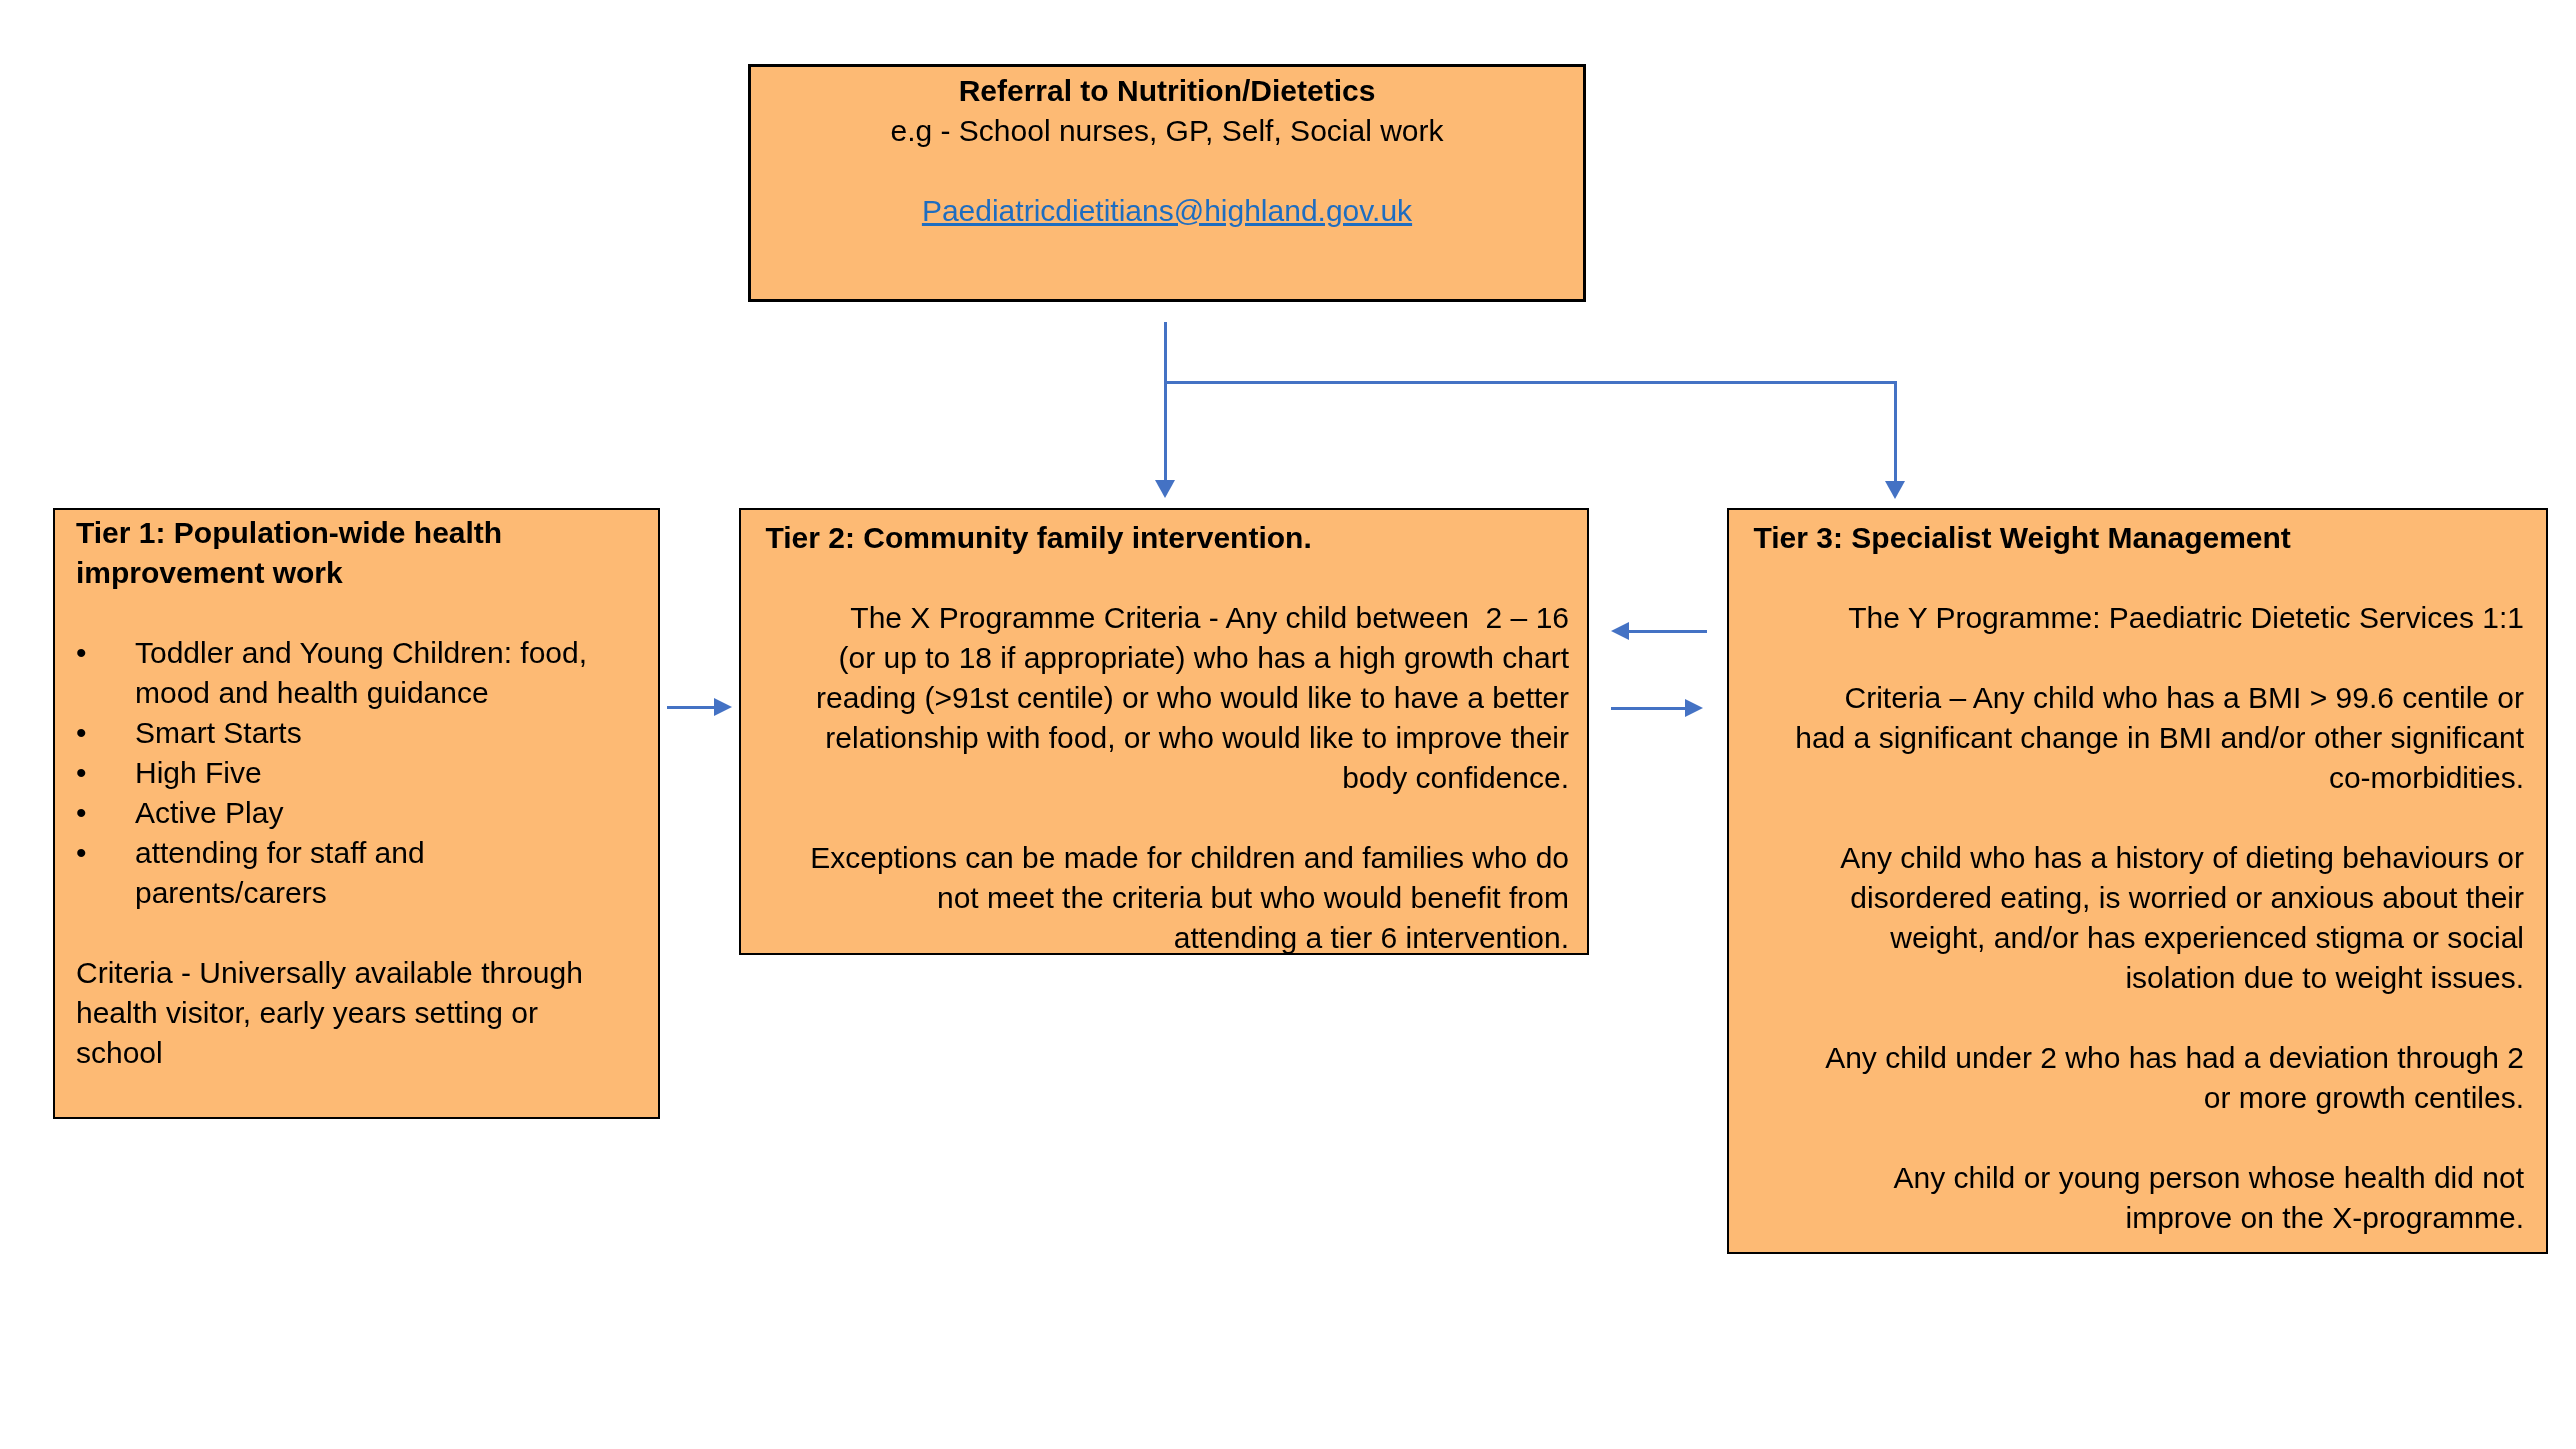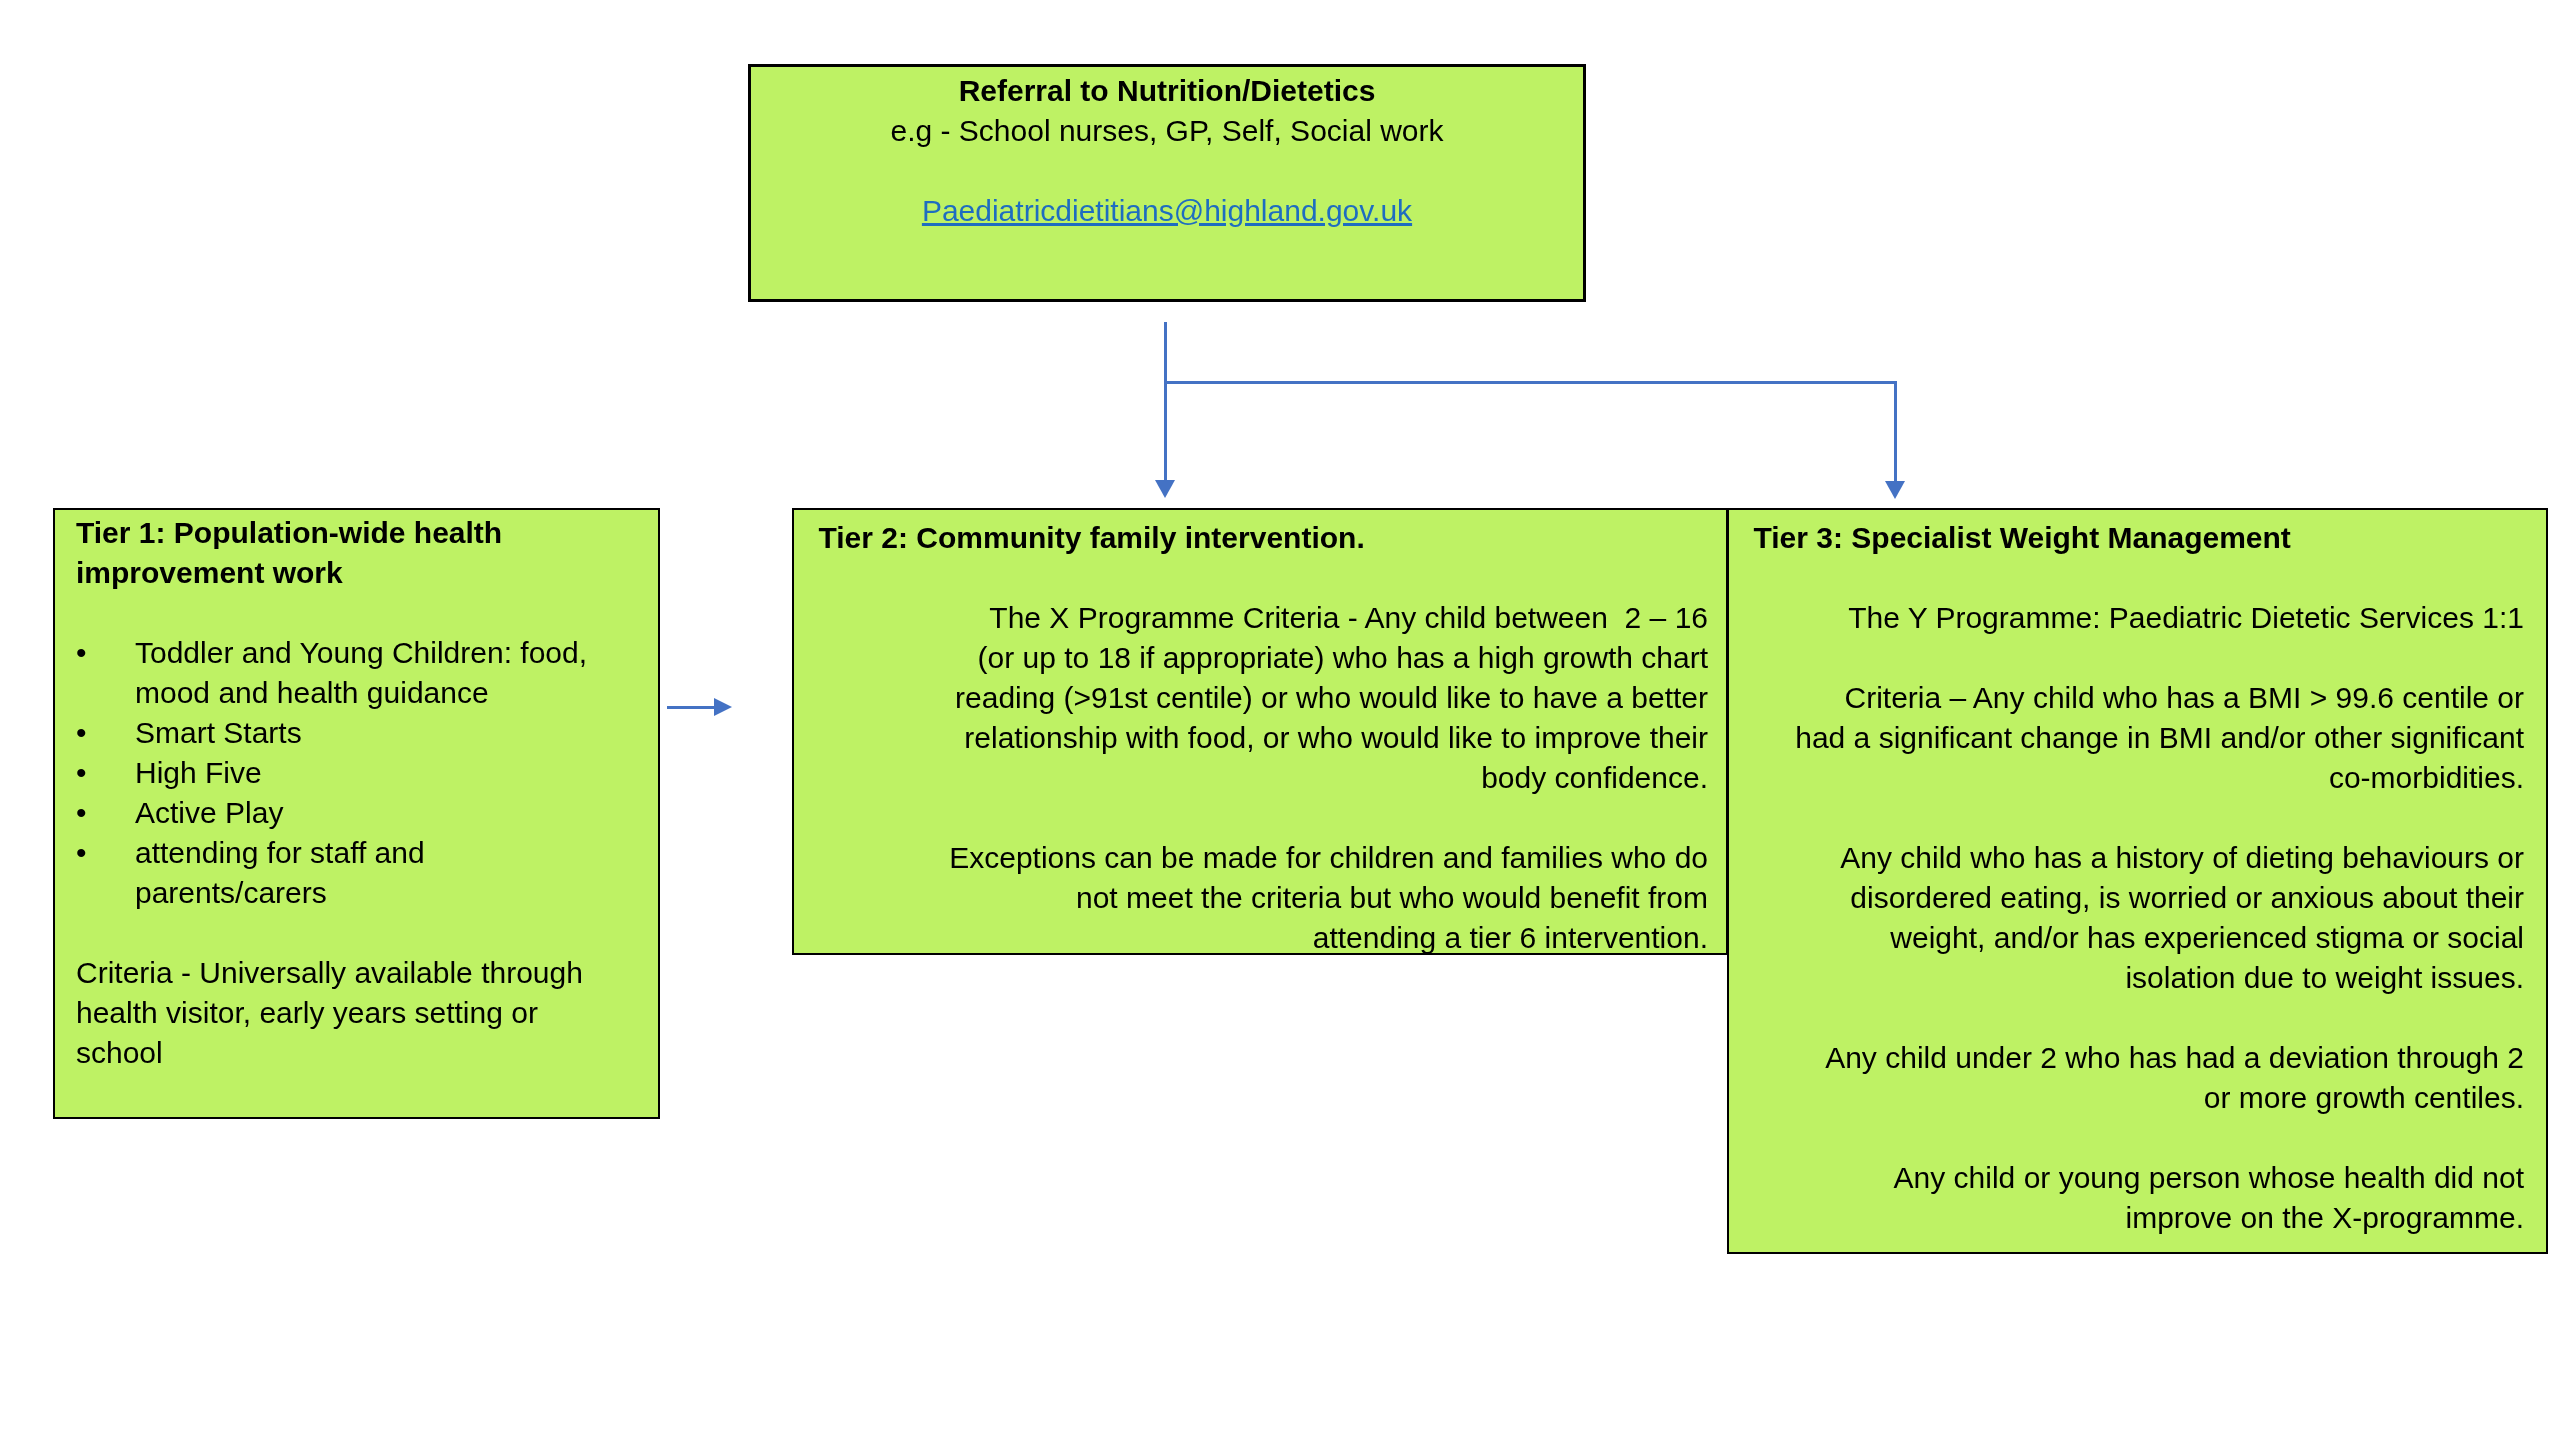--- a/index.html
+++ b/index.html
@@ -14,21 +14,21 @@
     background:#ffffff;
     font-family:"Liberation Sans","DejaVu Sans",sans-serif;
     font-size:30px;
     line-height:40px;
     color:#000;
     overflow:hidden;
   }
   .box{
     position:absolute;
     box-sizing:border-box;
-    background:#bef264;
+    background:#fdba74;
     border:2.6px solid var(--border-black);
   }
   .pre{white-space:pre-wrap;}
   .bold{font-weight:bold;}
 
   
   .referral{
     left:748px;top:64px;width:838px;height:238px;
     border-width:3.2px;
     padding-top:3.9px;
@@ -37,21 +37,21 @@
   .referral .email-line{margin-top:40px;}
   a.email{
     color:var(--link-blue);
     text-decoration:underline;
     text-decoration-color:var(--link-blue);
     cursor:pointer;
   }
 
   
   .tier1{left:53px;top:508px;width:607px;height:611px;padding:3px 18px 0 21px;}
-  .tier2{left:792px;top:508px;width:936px;height:447px;padding:7.7px 18px 0 24.5px;}
+  .tier2{left:739px;top:508px;width:850px;height:447px;padding:7.7px 18px 0 24.5px;}
   .tier3{left:1727px;top:508px;width:821px;height:746px;padding:7.7px 22px 0 24.5px;}
 
   .para{margin:40px 0 0 0;text-align:right;}
   .bullets{margin-top:40px;}
   .bullet-row{display:flex;align-items:flex-start;}
   .bullet-marker{flex:0 0 59px;}
   .bullet-text{flex:1 1 auto;}
   .criteria{margin-top:40px;}
 
   

